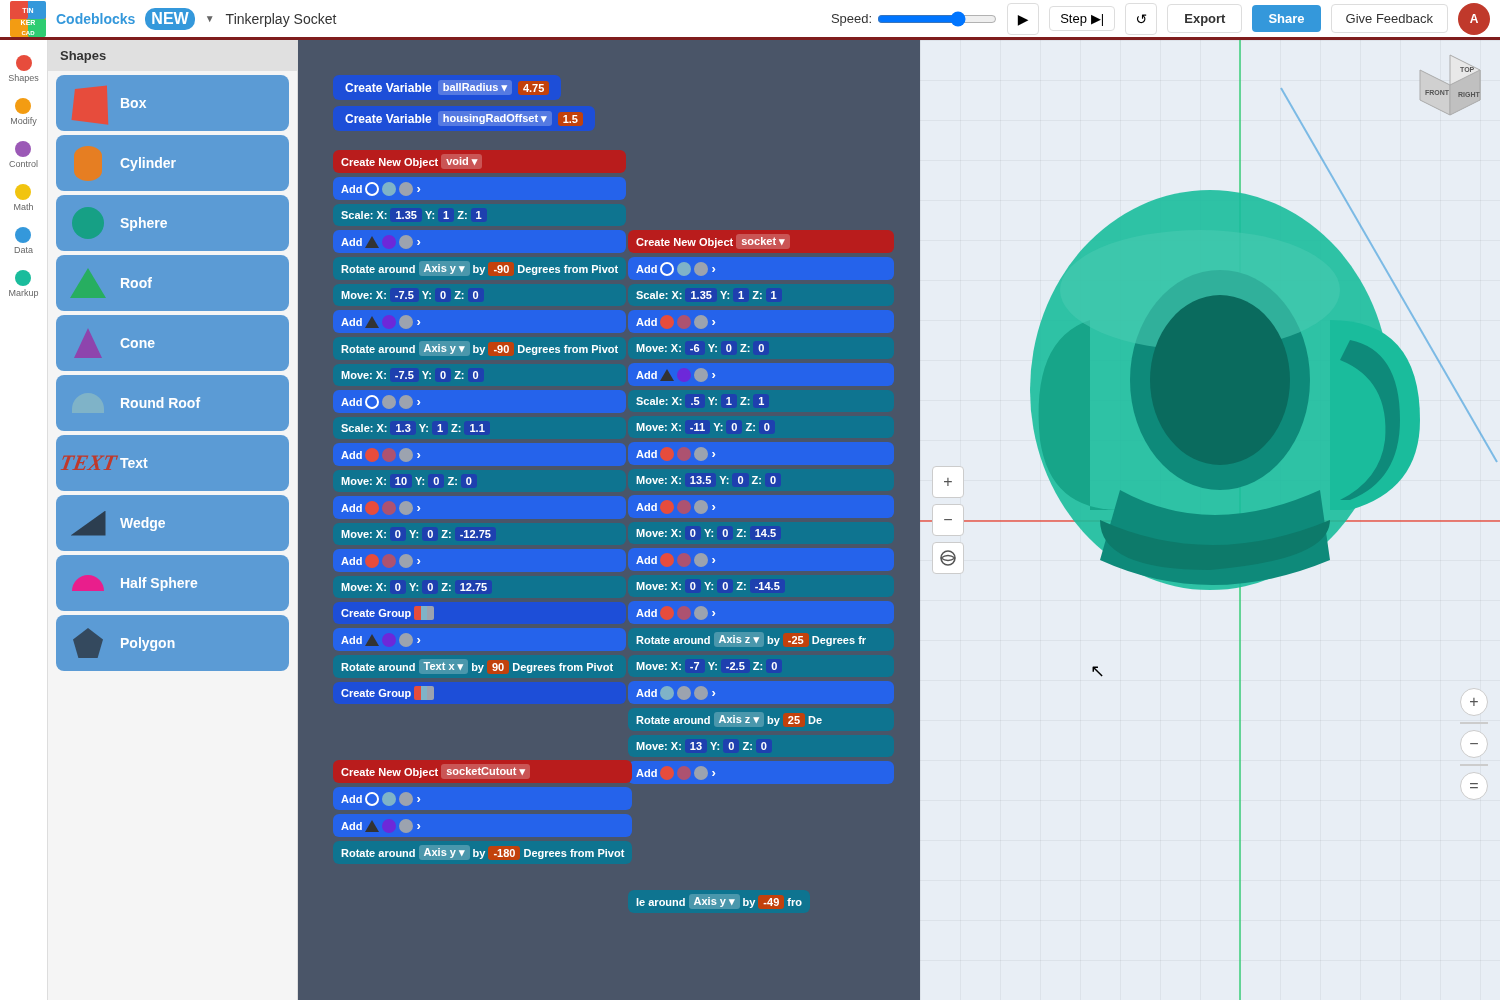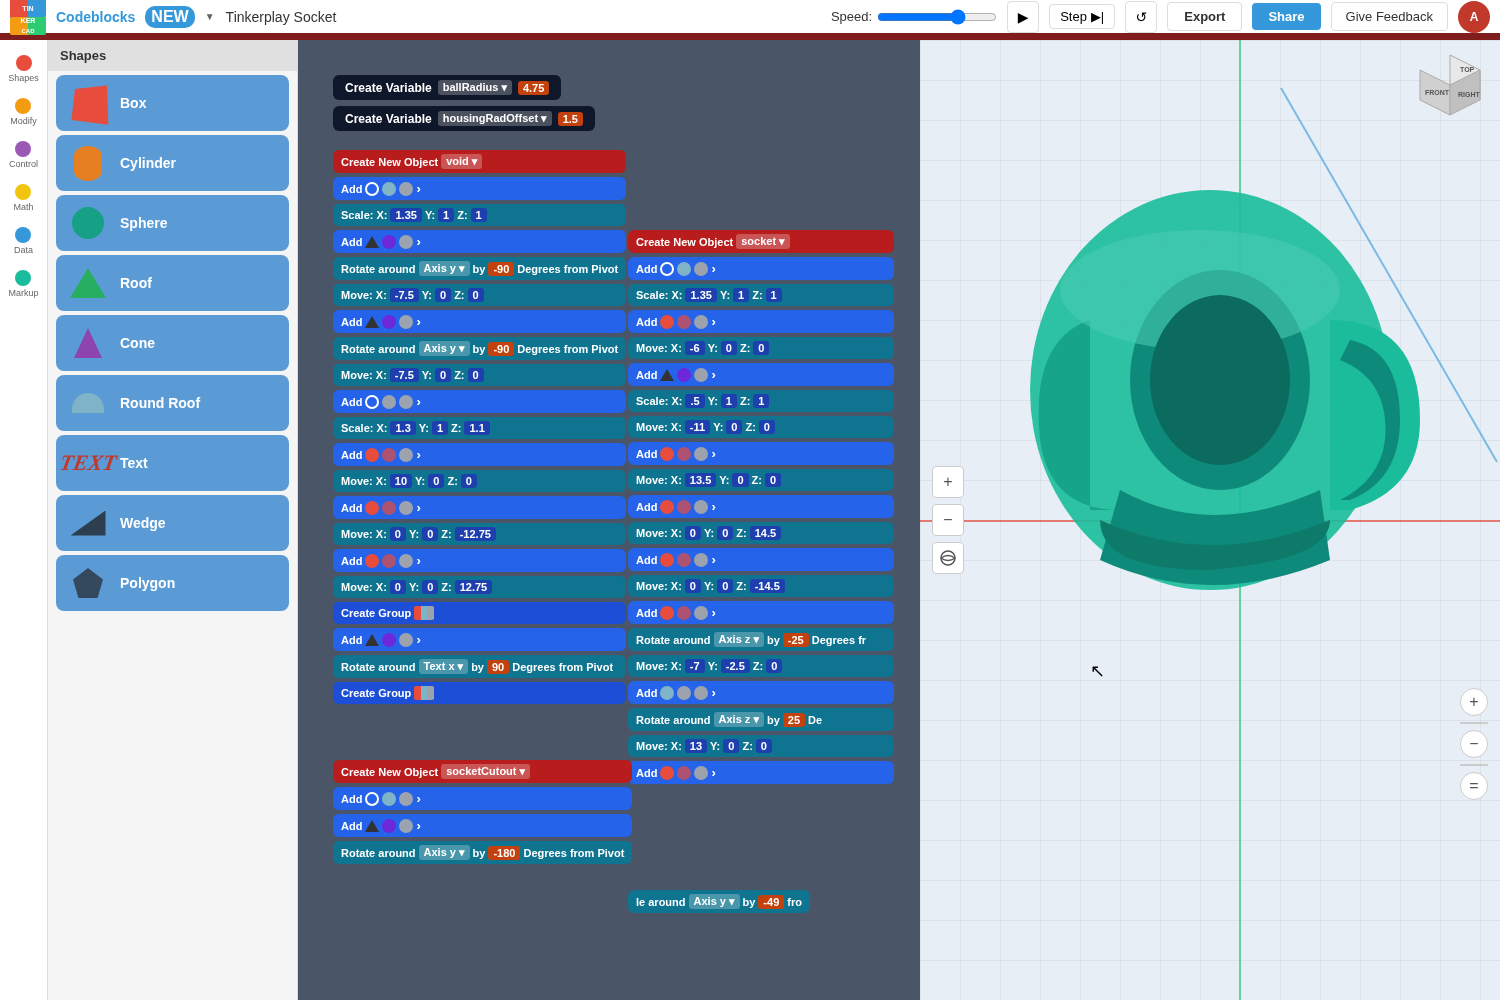--- a/index.html
+++ b/index.html
@@ -4,21 +4,21 @@
   <style>
     * { box-sizing: border-box; margin: 0; padding: 0; }
     body { font-family: Arial, sans-serif; background: #f0f0f0; width: 1500px; height: 1000px; overflow: hidden; }
 
     
     #topbar {
       height: 40px;
       background: #fff;
       display: flex;
       align-items: center;
-      border-bottom: 7px solid #7f1d1d;
+      border-bottom: 3px solid #7f1d1d;
       padding: 12px 10px;
       gap: 10px;
     }
     #logo {
       width: 36px; height: 36px;
       background: linear-gradient(135deg, #e74c3c 25%, #3498db 25%, #3498db 50%, #f39c12 50%, #f39c12 75%, #2ecc71 75%);
       border-radius: 4px;
       display: flex; align-items: center; justify-content: center;
       font-size: 8px; font-weight: bold; color: white;
       flex-shrink: 0;
@@ -263,21 +263,21 @@
 
     
     #codeblocks-canvas {
       position: relative;
       width: 100%;
       height: 100%;
       overflow: auto;
     }
 
     .var-block {
-      background: #0f172a;
+      background: #1d4ed8;
       border-radius: 6px;
       padding: 5px 12px;
       color: white;
       font-size: 12px;
       font-weight: bold;
       display: inline-flex;
       align-items: center;
       gap: 6px;
     }
 
@@ -445,20 +445,26 @@
     </div>
 
     <div class="shape-item">
       <div class="shape-icon">
         <div class="wedge-shape"></div>
       </div>
       <span>Wedge</span>
     </div>
 
 
+    <div class="shape-item">
+      <div class="shape-icon">
+        <div class="half-sphere-shape"></div>
+      </div>
+      <span>Half Sphere</span>
+    </div>
 
     <div class="shape-item">
       <div class="shape-icon">
         <div class="polygon-shape"></div>
       </div>
       <span>Polygon</span>
     </div>
   </div>
 
   <div id="codeblocks-area">

